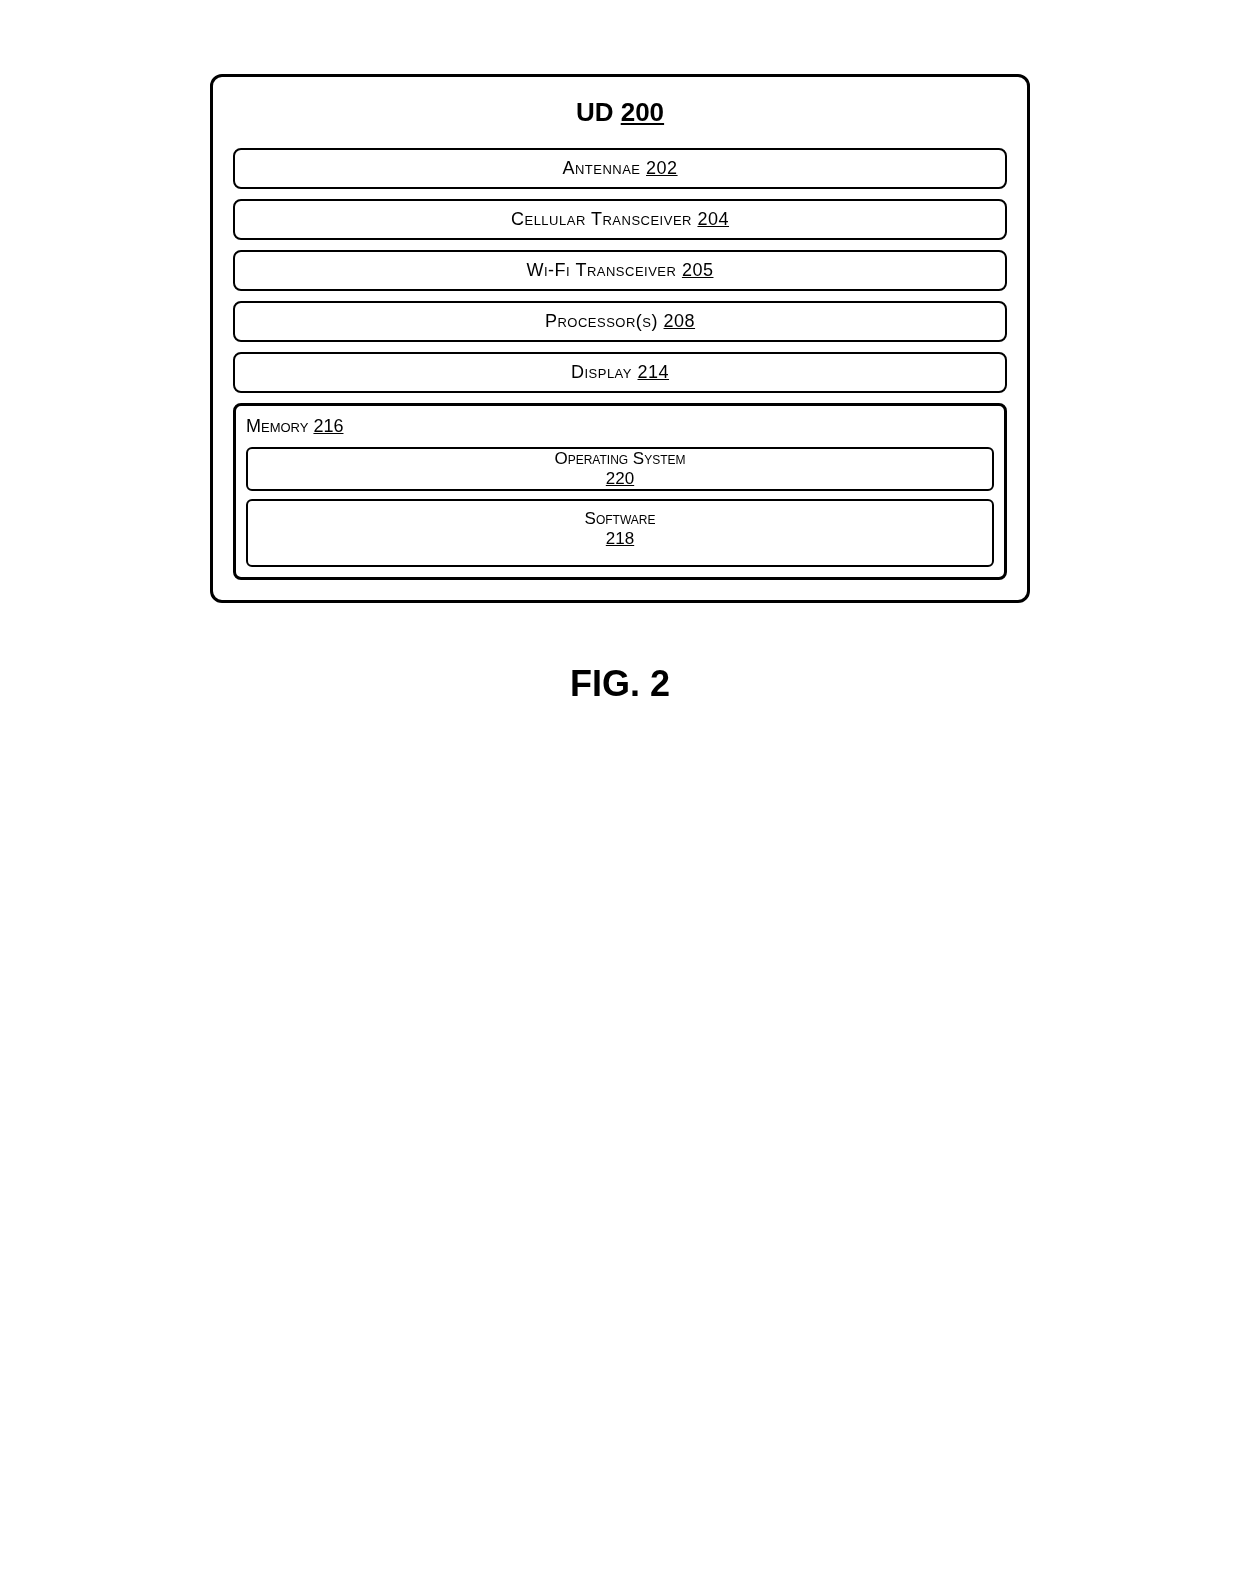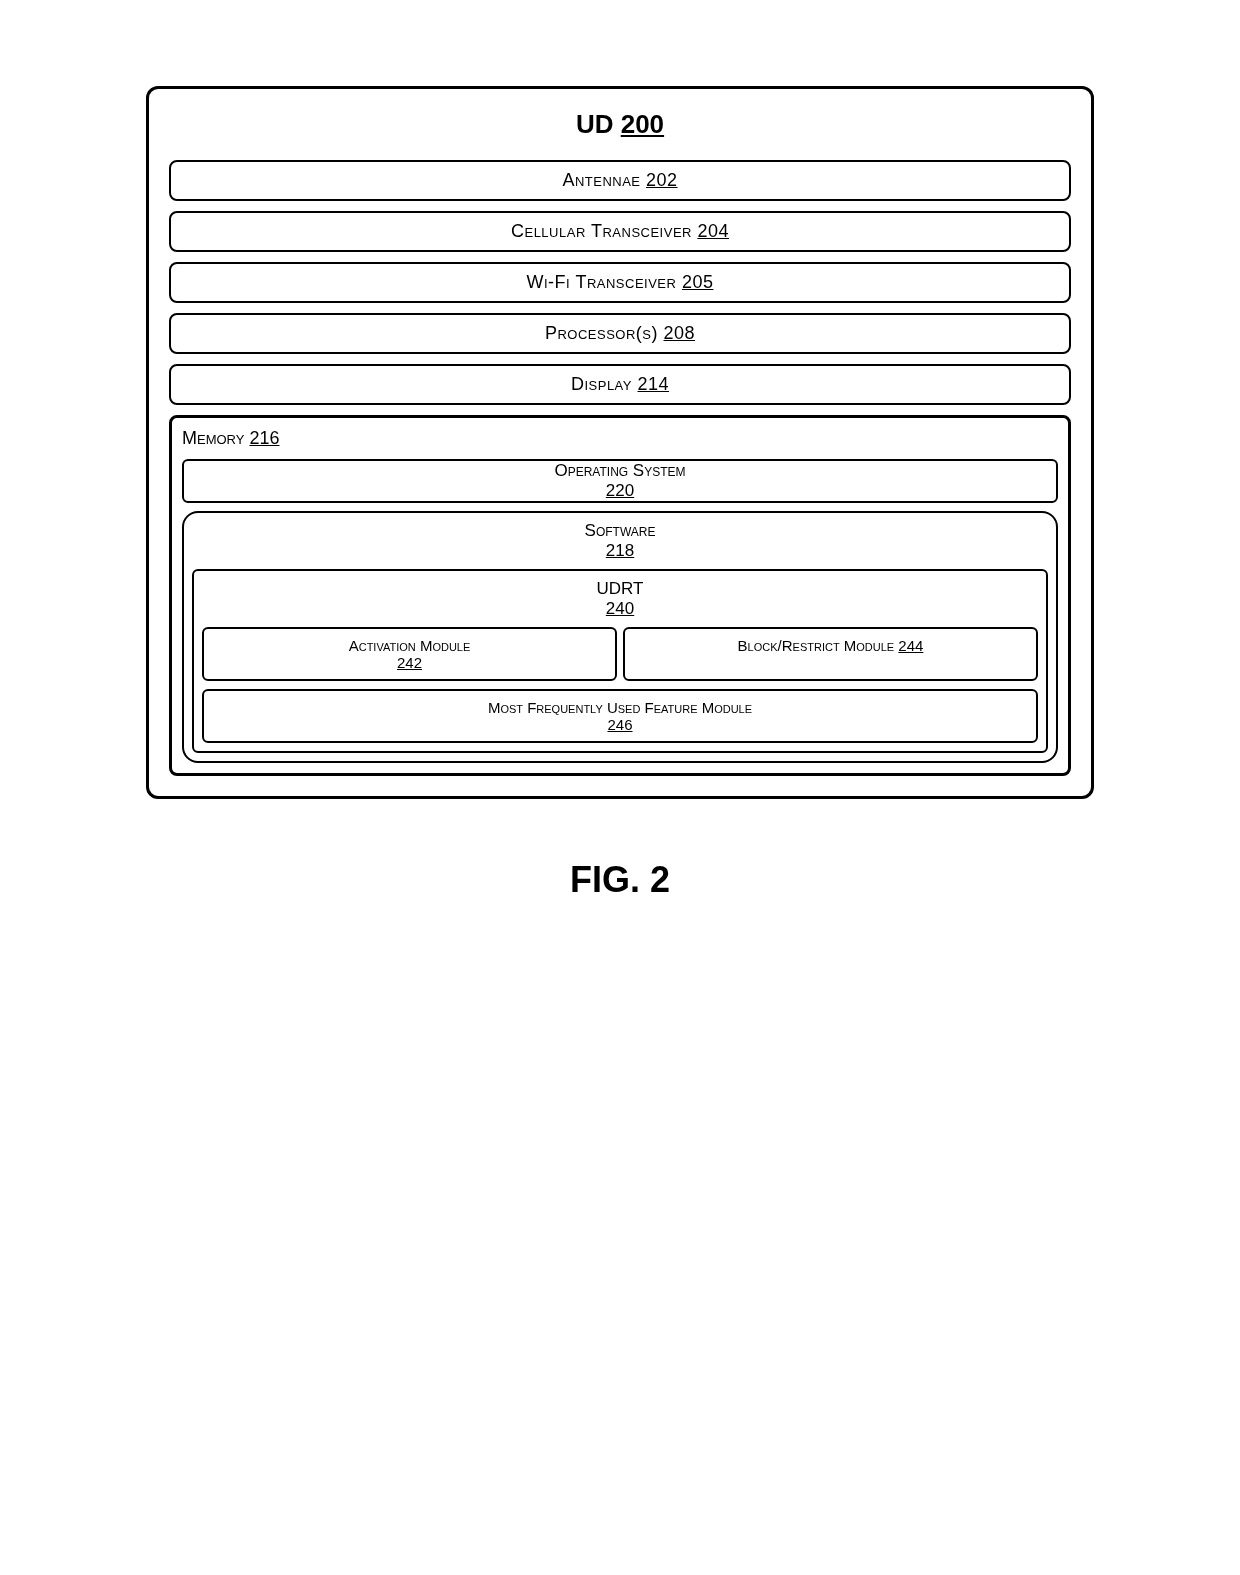--- a/index.html
+++ b/index.html
@@ -14,22 +14,22 @@
       width: 1240px;
       height: 1575px;
       display: flex;
       flex-direction: column;
       align-items: center;
       justify-content: flex-start;
       padding: 40px;
     }
 
     .diagram-container {
-      width: 948px;
-      margin-top: 46px;
+      width: 820px;
+      margin-top: 34px;
     }
 
     .outer-box {
       border: 3px solid #000;
       border-radius: 12px;
       padding: 20px 20px 20px 20px;
       background: #fff;
     }
 
     .ud-title {
@@ -84,21 +84,21 @@
       font-size: 17px;
       font-variant: small-caps;
     }
 
     .os-box u {
       text-decoration: underline;
     }
 
     .software-outer-box {
       border: 2px solid #000;
-      border-radius: 16px;
+      border-radius: 6px;
       padding: 8px 8px 8px 8px;
     }
 
     .software-title {
       text-align: center;
       font-size: 17px;
       font-variant: small-caps;
       margin-bottom: 8px;
     }
 
@@ -201,37 +201,19 @@
 
       <div class="os-box">
         Operating System<br><u>220</u>
       </div>
 
       <div class="software-outer-box">
         <div class="software-title">
           Software<br><u>218</u>
         </div>
 
-        <div class="udrt-outer-box">
-          <div class="udrt-title">
-            UDRT<br><u>240</u>
-          </div>
-
-          <div class="modules-row">
-            <div class="module-box">
-              Activation Module<br><u>242</u>
-            </div>
-            <div class="module-box">
-              Block/Restrict Module <u>244</u>
-            </div>
-          </div>
-
-          <div class="mfu-box">
-            Most Frequently Used Feature Module<br><u>246</u>
-          </div>
-        </div>
       </div>
     </div>
 
   </div>
 </div>
 
 <div class="fig-caption">FIG. 2</div>
 
 </body></html>

